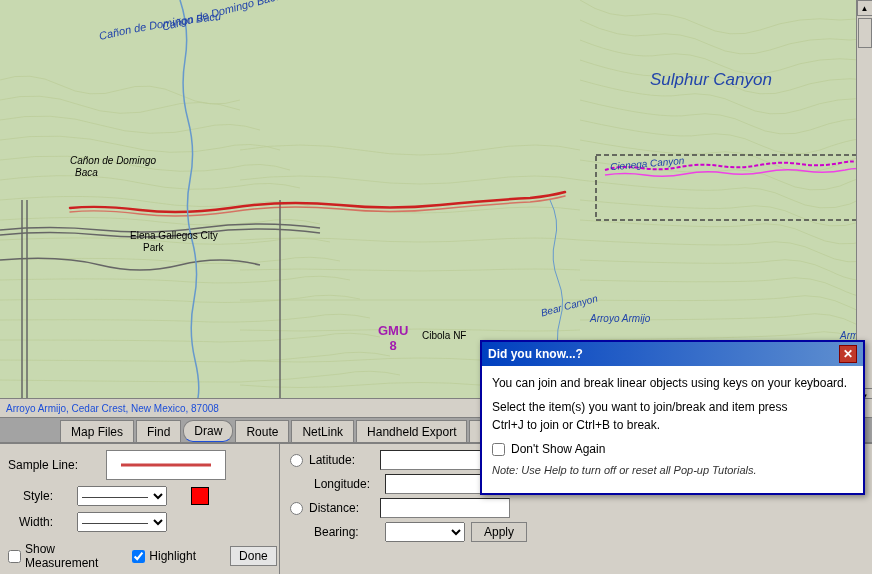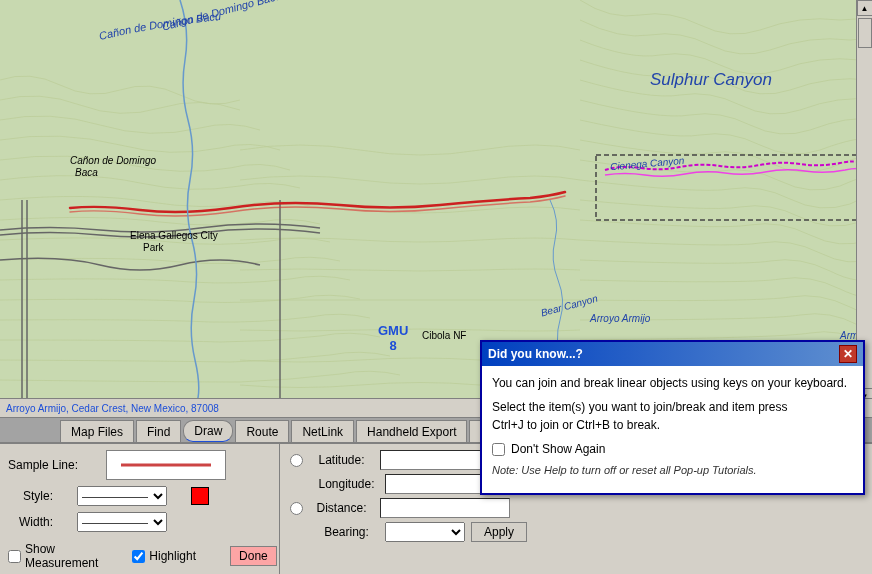--- a/index.html
+++ b/index.html
@@ -133,21 +133,21 @@
       width: 18px;
       height: 18px;
       background: red;
       border: 1px solid #000;
       cursor: pointer;
     }
 
     .btn-small {
       padding: 2px 8px;
       font-size: 12px;
-      background: #fca5a5;
+      background: #e5e5e5;
       border: 1px solid #808080;
       cursor: pointer;
     }
 
     .checkbox-row {
       display: flex;
       align-items: center;
       gap: 4px;
       font-size: 12px;
     }
@@ -162,21 +162,21 @@
     }
 
     .coord-row {
       display: flex;
       align-items: center;
       gap: 6px;
     }
 
     .coord-label {
       width: 65px;
-      text-align: center;
+      text-align: left;
       font-size: 12px;
     }
 
     .coord-input {
       width: 130px;
       height: 20px;
       border: 1px inset #808080;
       background: #fff;
       font-size: 11px;
       padding: 0 2px;
@@ -305,21 +305,21 @@
     }
 
     
     .gmu-label {
       position: absolute;
       top: 323px;
       left: 378px;
       text-align: center;
       font-size: 13px;
       font-weight: bold;
-      color: #1d4ed8;
+      color: #a21caf;
     }
   </style>
 </head>
 <body>
 
 <div id="map-area">
 
   <svg class="topo-lines" xmlns="http://www.w3.org/2000/svg">
 
     <rect width="872" height="405" fill="#c8d9b0"></rect>

